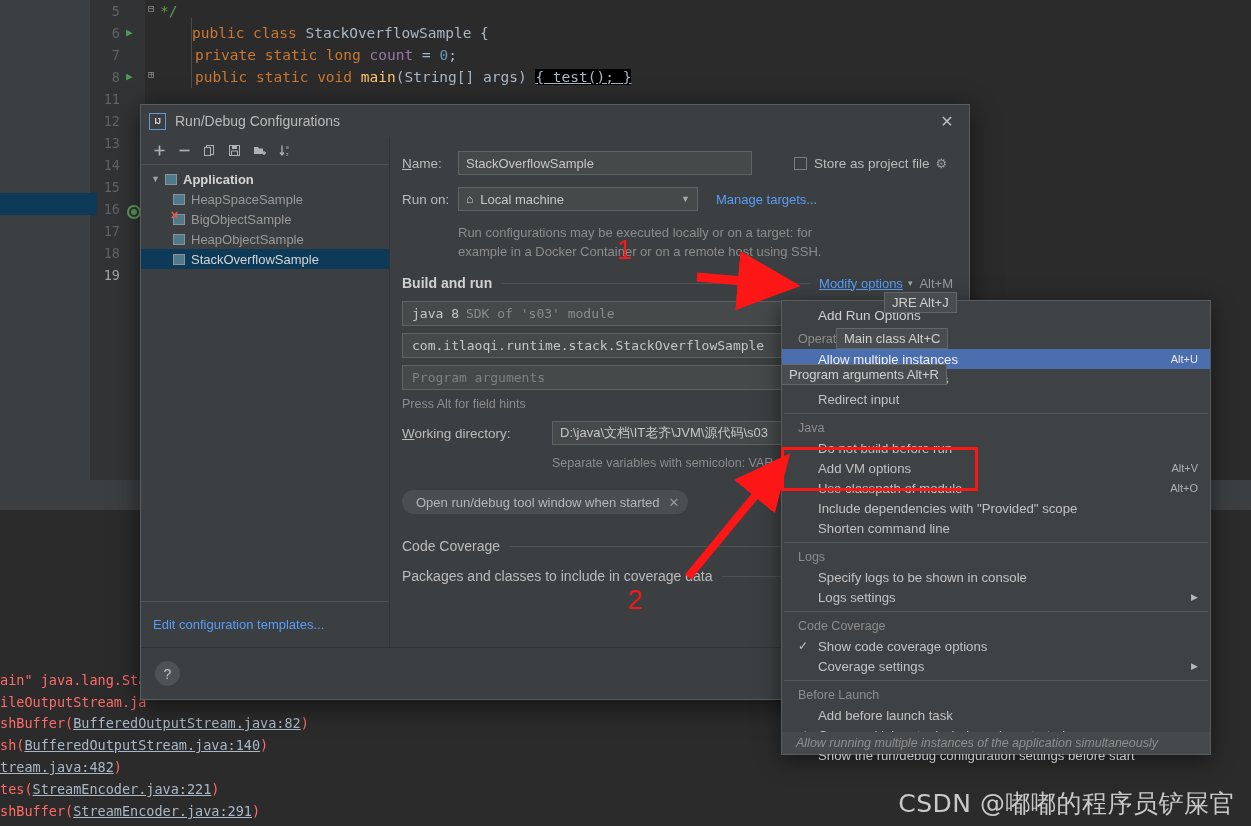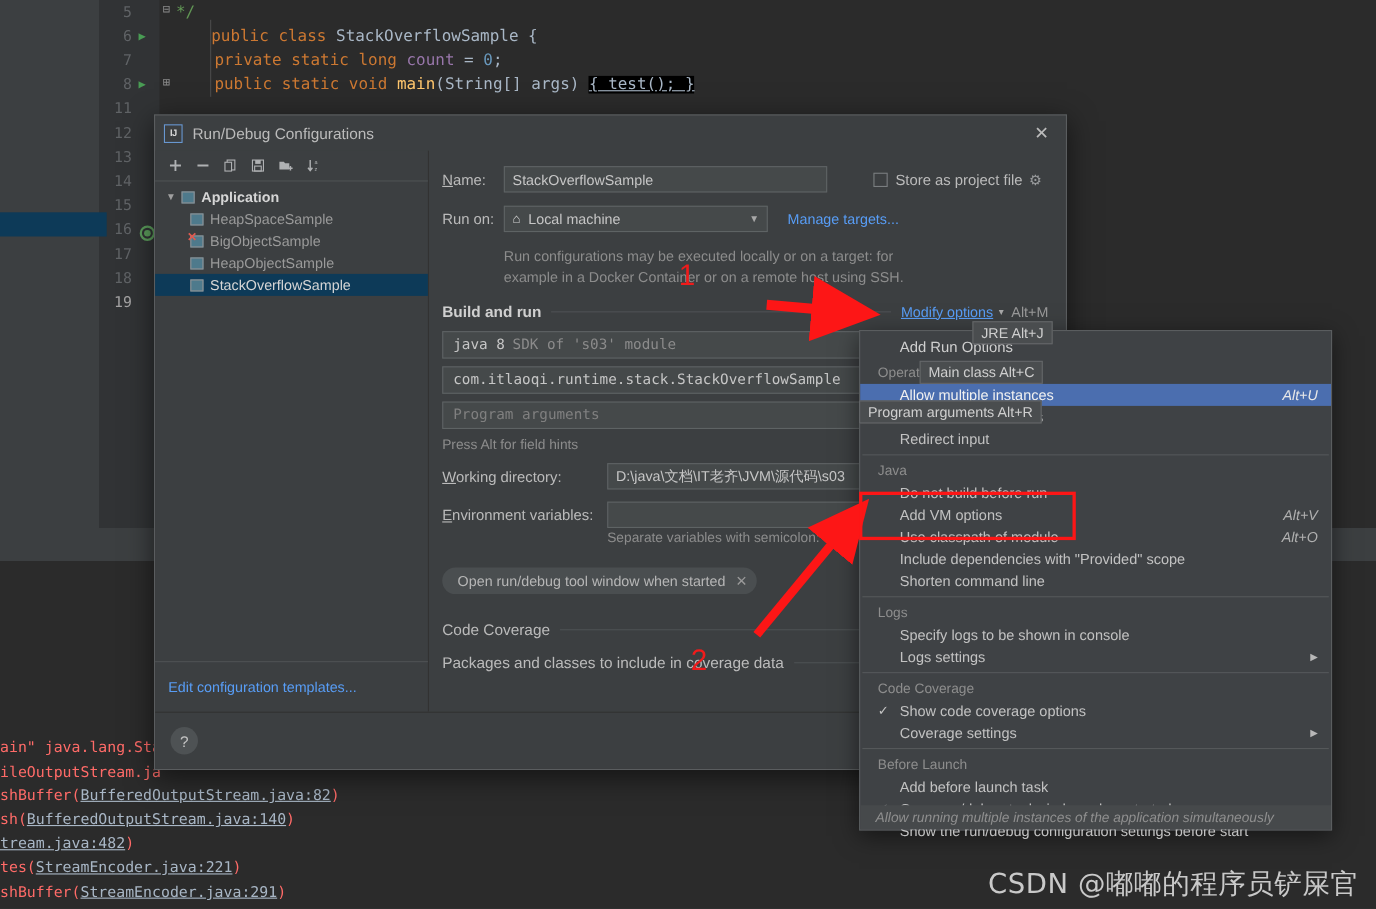--- a/index.html
+++ b/index.html
@@ -121,21 +121,21 @@
   
   .vscroll { position:absolute; right:5px; top:170px; width:6px; height:42px; background:#5c6063; border-radius:3px;}
 
   
   .menu { position:absolute; left:781px; top:300px; width:430px; height:455px;
           background:#3f4245; border:1px solid #5a5d5f; box-shadow:0 5px 20px rgba(0,0,0,.5); }
   .menu-header { height:28px; display:flex; align-items:center; padding-left:36px; color:#cfcfcf;
                  font-size:13.5px; }
   .mi { height:20px; display:flex; align-items:center; padding-left:36px; color:#c2c2c2;
         font-size:13.2px; position:relative; }
-  .mi .acc { position:absolute; right:12px; color:#b0b0b0; font-size:13px;font-style:italic; }
+  .mi .acc { position:absolute; right:12px; color:#b0b0b0; font-size:11px; }
   .mi .tick { position:absolute; left:16px; color:#c2c2c2; font-size:12px; }
   .mi .arrow { position:absolute; right:12px; color:#b8b8b8; font-size:9px; }
   .mi.sel { background:#4b6eaf; color:#f0f0f0; }
   .mi.sel .acc { color:#e8e8e8; }
   .mgroup { height:20px; display:flex; align-items:center; padding-left:16px; color:#8d8d8d;
             font-size:12.5px; }
   .msep { height:1px; background:#55585a; margin:4px 2px; }
   .menu-status { position:absolute; left:0; right:0; bottom:0; height:22px; background:#46494b;
                  display:flex; align-items:center; padding-left:14px; color:#8f8f8f; font-size:12.5px;font-style:italic; }
 
@@ -322,24 +322,20 @@
         </div>
         <div class="fieldbox">com.itlaoqi.runtime.stack.StackOverflowSample</div>
         <div class="fieldbox ph">Program arguments</div>
         <div class="subhint">Press Alt for field hints</div>
 
         <div class="wd-row">
           <span class="wd-lbl"><u>W</u>orking directory:</span>
           <span class="wd-inp">D:\java\文档\IT老齐\JVM\源代码\s03</span>
         </div>
 
-        <div class="wd-row" style="margin-bottom:2px;">
-          <span class="wd-lbl"><u>E</u>nvironment variables:</span>
-          <span class="wd-inp"></span>
-        </div>
         <div class="subhint" style="margin-left:150px;">Separate variables with semicolon: VAR</div>
 
         <div class="chip">
           <span>Open run/debug tool window when started</span>
           <span class="x">✕</span>
         </div>
 
         <div class="section-head" style="margin-top:24px;">
           <span class="section-title plain">Code Coverage</span>
           <span class="sec-rule"></span>

